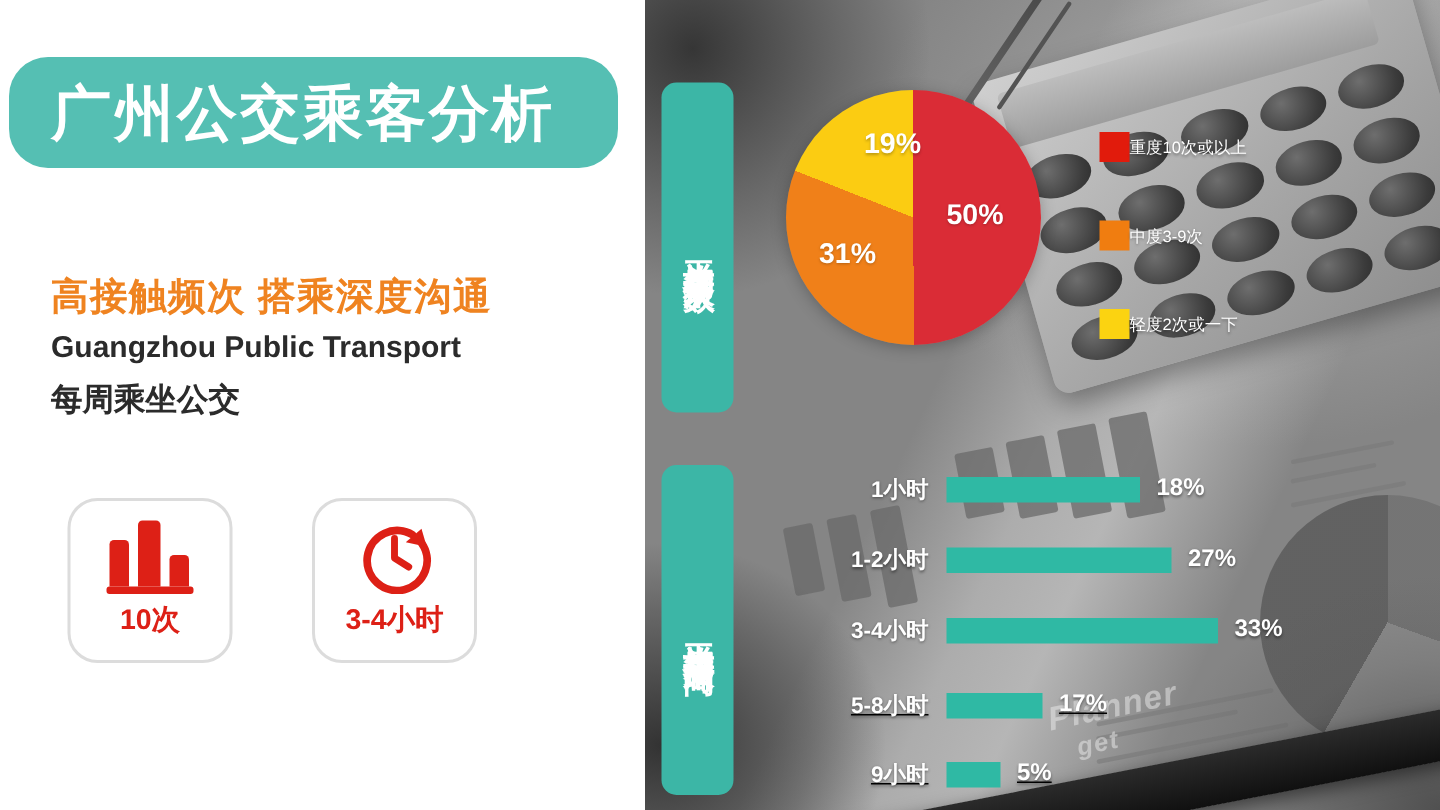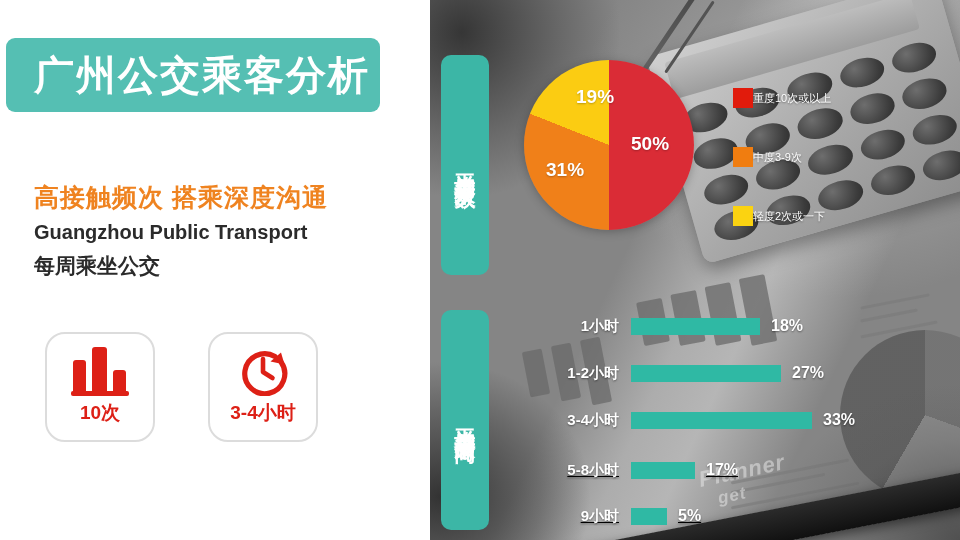--- a/index.html
+++ b/index.html
@@ -35,22 +35,22 @@
   .docline{position:absolute;background:rgba(120,120,120,.55);height:3px;border-radius:2px;}
   .diag{position:absolute;left:-40px;bottom:-10px;width:700px;height:34px;
         background:linear-gradient(180deg,#2b2b2b,#101010);transform:rotate(-11deg);
         box-shadow:0 4px 12px rgba(0,0,0,.5);}
   .piechart-bg{position:absolute;right:-50px;top:330px;width:170px;height:170px;border-radius:50%;
         background:conic-gradient(#6f6f6f 0deg 110deg,#919191 110deg 210deg,#565656 210deg 360deg);opacity:.75;}
   .wmtext{position:absolute;color:rgba(235,235,235,.5);font-weight:bold;font-style:italic;
         transform:rotate(-12deg);letter-spacing:1px;}
 
   
-  .title-banner{position:absolute;left:6px;top:38px;width:374px;height:74px;
-        background:#55bfb3;border-radius:9px;display:flex;align-items:center;padding-left:28px;
+  .title-banner{position:absolute;left:6px;top:38px;width:406px;height:74px;
+        background:#55bfb3;border-radius:26px;display:flex;align-items:center;padding-left:28px;
         box-sizing:border-box;}
   .title-banner span{color:#fff;font-size:40px;font-weight:bold;letter-spacing:2px;}
 
   
   .headline{position:absolute;left:34px;top:181px;color:#ef8320;font-size:25px;font-weight:bold;
         letter-spacing:1px;white-space:nowrap;}
   .sub-en{position:absolute;left:34px;top:221px;color:#2b2b2b;font-size:20px;font-weight:bold;}
   .sub-cn{position:absolute;left:34px;top:252px;color:#2b2b2b;font-size:21px;font-weight:bold;}
 
   

